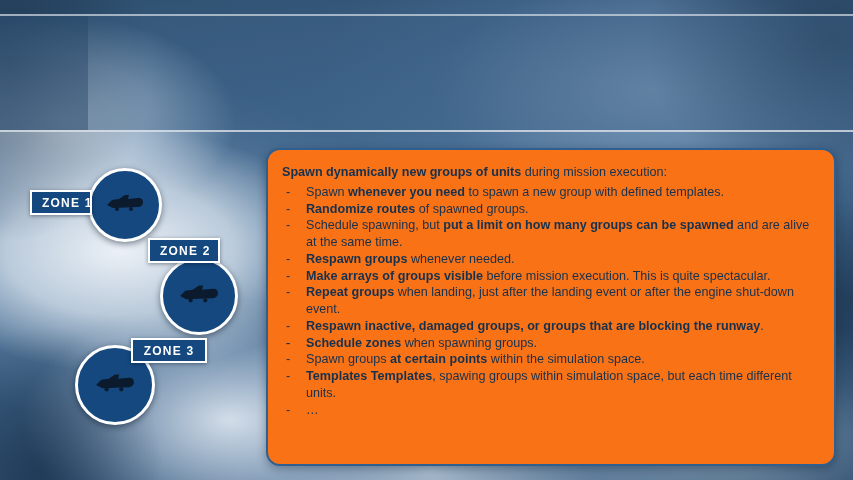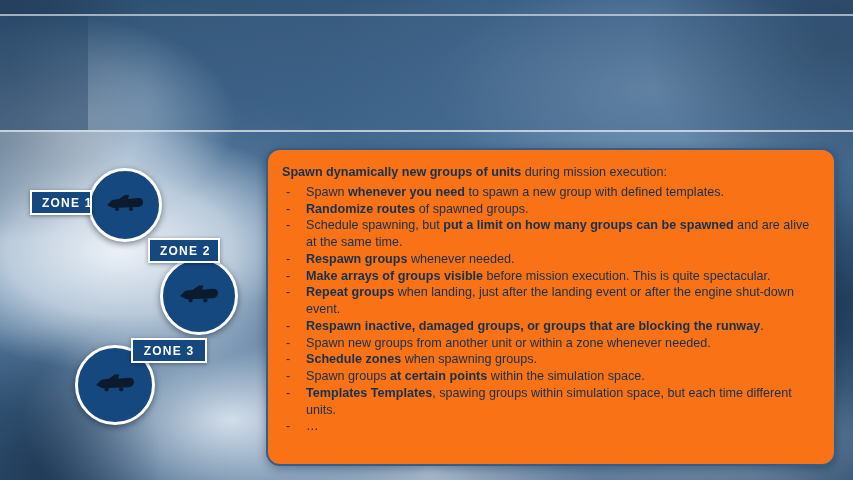--- a/index.html
+++ b/index.html
@@ -207,21 +207,21 @@
       <b>Spawn dynamically new groups of units</b><span> during mission execution:</span>
     </p>
     <ul class="bullets" id="bullet-list">
         <li><span class="dash">-</span><span>Spawn </span><b>whenever you need</b><span> to spawn a new group with defined templates.</span></li>
         <li><span class="dash">-</span><b>Randomize routes</b><span> of spawned groups.</span></li>
         <li><span class="dash">-</span><span>Schedule spawning, but </span><b>put a limit on how many groups can be spawned</b><span> and are alive at the same time.</span></li>
         <li><span class="dash">-</span><b>Respawn groups</b><span> whenever needed.</span></li>
         <li><span class="dash">-</span><b>Make arrays of groups visible</b><span> before mission execution. This is quite spectacular.</span></li>
         <li><span class="dash">-</span><b>Repeat groups</b><span> when landing, just after the landing event or after the engine shut-down event.</span></li>
         <li><span class="dash">-</span><b>Respawn inactive, damaged groups, or groups that are blocking the runway</b><span>.</span></li>
-        <li><span class="dash">-</span><span>Spawn new groups from another unit or within a zone whenever needed.</span></li>
+        <li><span class="dash">-</span></li>
         <li><span class="dash">-</span><b>Schedule zones</b><span> when spawning groups.</span></li>
         <li><span class="dash">-</span><span>Spawn groups </span><b>at certain points</b><span> within the simulation space.</span></li>
         <li><span class="dash">-</span><b>Templates Templates</b><span>, spawing groups within simulation space, but each time different units.</span></li>
         <li><span class="dash">-</span><span>…</span></li>
       </ul>
   </div>
 
 </div>
 
 </body></html>

